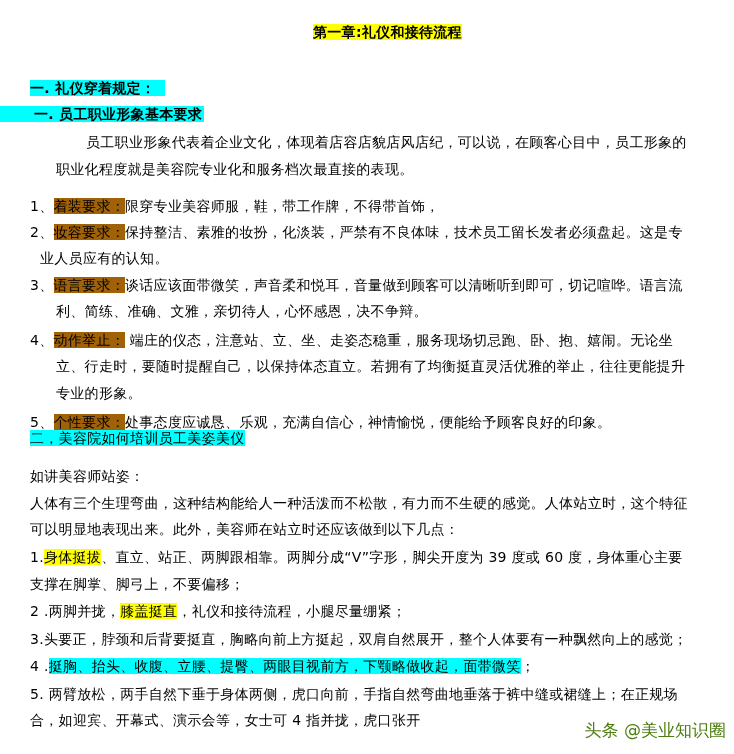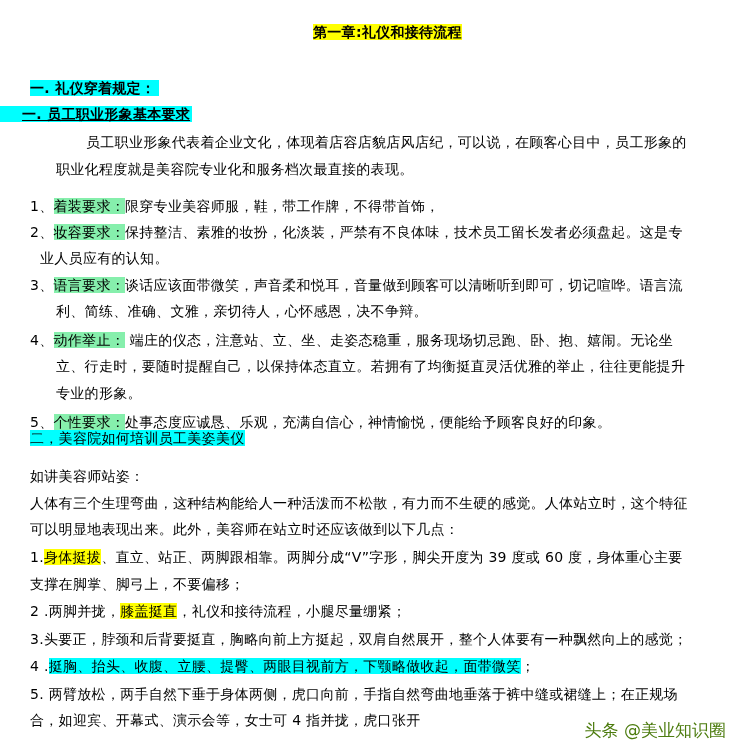--- a/index.html
+++ b/index.html
@@ -7,40 +7,40 @@
       width: 734px; height: 754px; background: #ffffff; position: relative; overflow: hidden;
       font-family: "DejaVu Sans", "Liberation Sans", sans-serif; color: #000;
     }
     .line {
       position: absolute; white-space: nowrap; font-size: 14px; line-height: 20px;
       letter-spacing: 0.3px;
     }
     .title { font-weight: bold; font-size: 14px; }
     .hl-yellow { background: #ffff00; }
     .hl-cyan { background: #00ffff; }
-    .hl-green { background: #86efac; }
+    .hl-green { background: #a16207; }
     .bold { font-weight: bold; }
     .watermark {
       position: absolute; right: 8px; bottom: 12px; font-size: 17px; color: #4d7c0f;
       white-space: nowrap; text-shadow: 0 0 2px #fff, 0 0 3px #fff;
     }
   </style>
 </head>
 <body>
 
 <div class="line title" style="left:313px; top:22px;">
   <span class="hl-yellow">第一章:礼仪和接待流程</span>
 </div>
 
 <div class="line bold" style="left:30px; top:78px;">
-  <span class="hl-cyan" style="padding-right:4px;">一. 礼仪穿着规定：</span>
+  <span class="hl-cyan" style="padding-right:10px;">一. 礼仪穿着规定：</span>
 </div>
 
 <div class="line bold" style="left:0px; top:104px;">
-  <span class="hl-cyan" style="padding-left:22px; padding-right:2px;text-decoration:underline;">一. 员工职业形象基本要求</span>
+  <span class="hl-cyan" style="padding-left:34px; padding-right:2px;">一. 员工职业形象基本要求</span>
 </div>
 
 <div class="line" style="left:86px; top:132px;">员工职业形象代表着企业文化，体现着店容店貌店风店纪，可以说，在顾客心目中，员工形象的</div>
 <div class="line" style="left:56px; top:159px;">职业化程度就是美容院专业化和服务档次最直接的表现。</div>
 
 <div class="line" style="left:30px; top:196px;">
   <span>1、</span><span class="hl-green">着装要求：</span><span>限穿专业美容师服，鞋，带工作牌，不得带首饰，</span>
 </div>
 
 <div class="line" style="left:30px; top:222px;">

